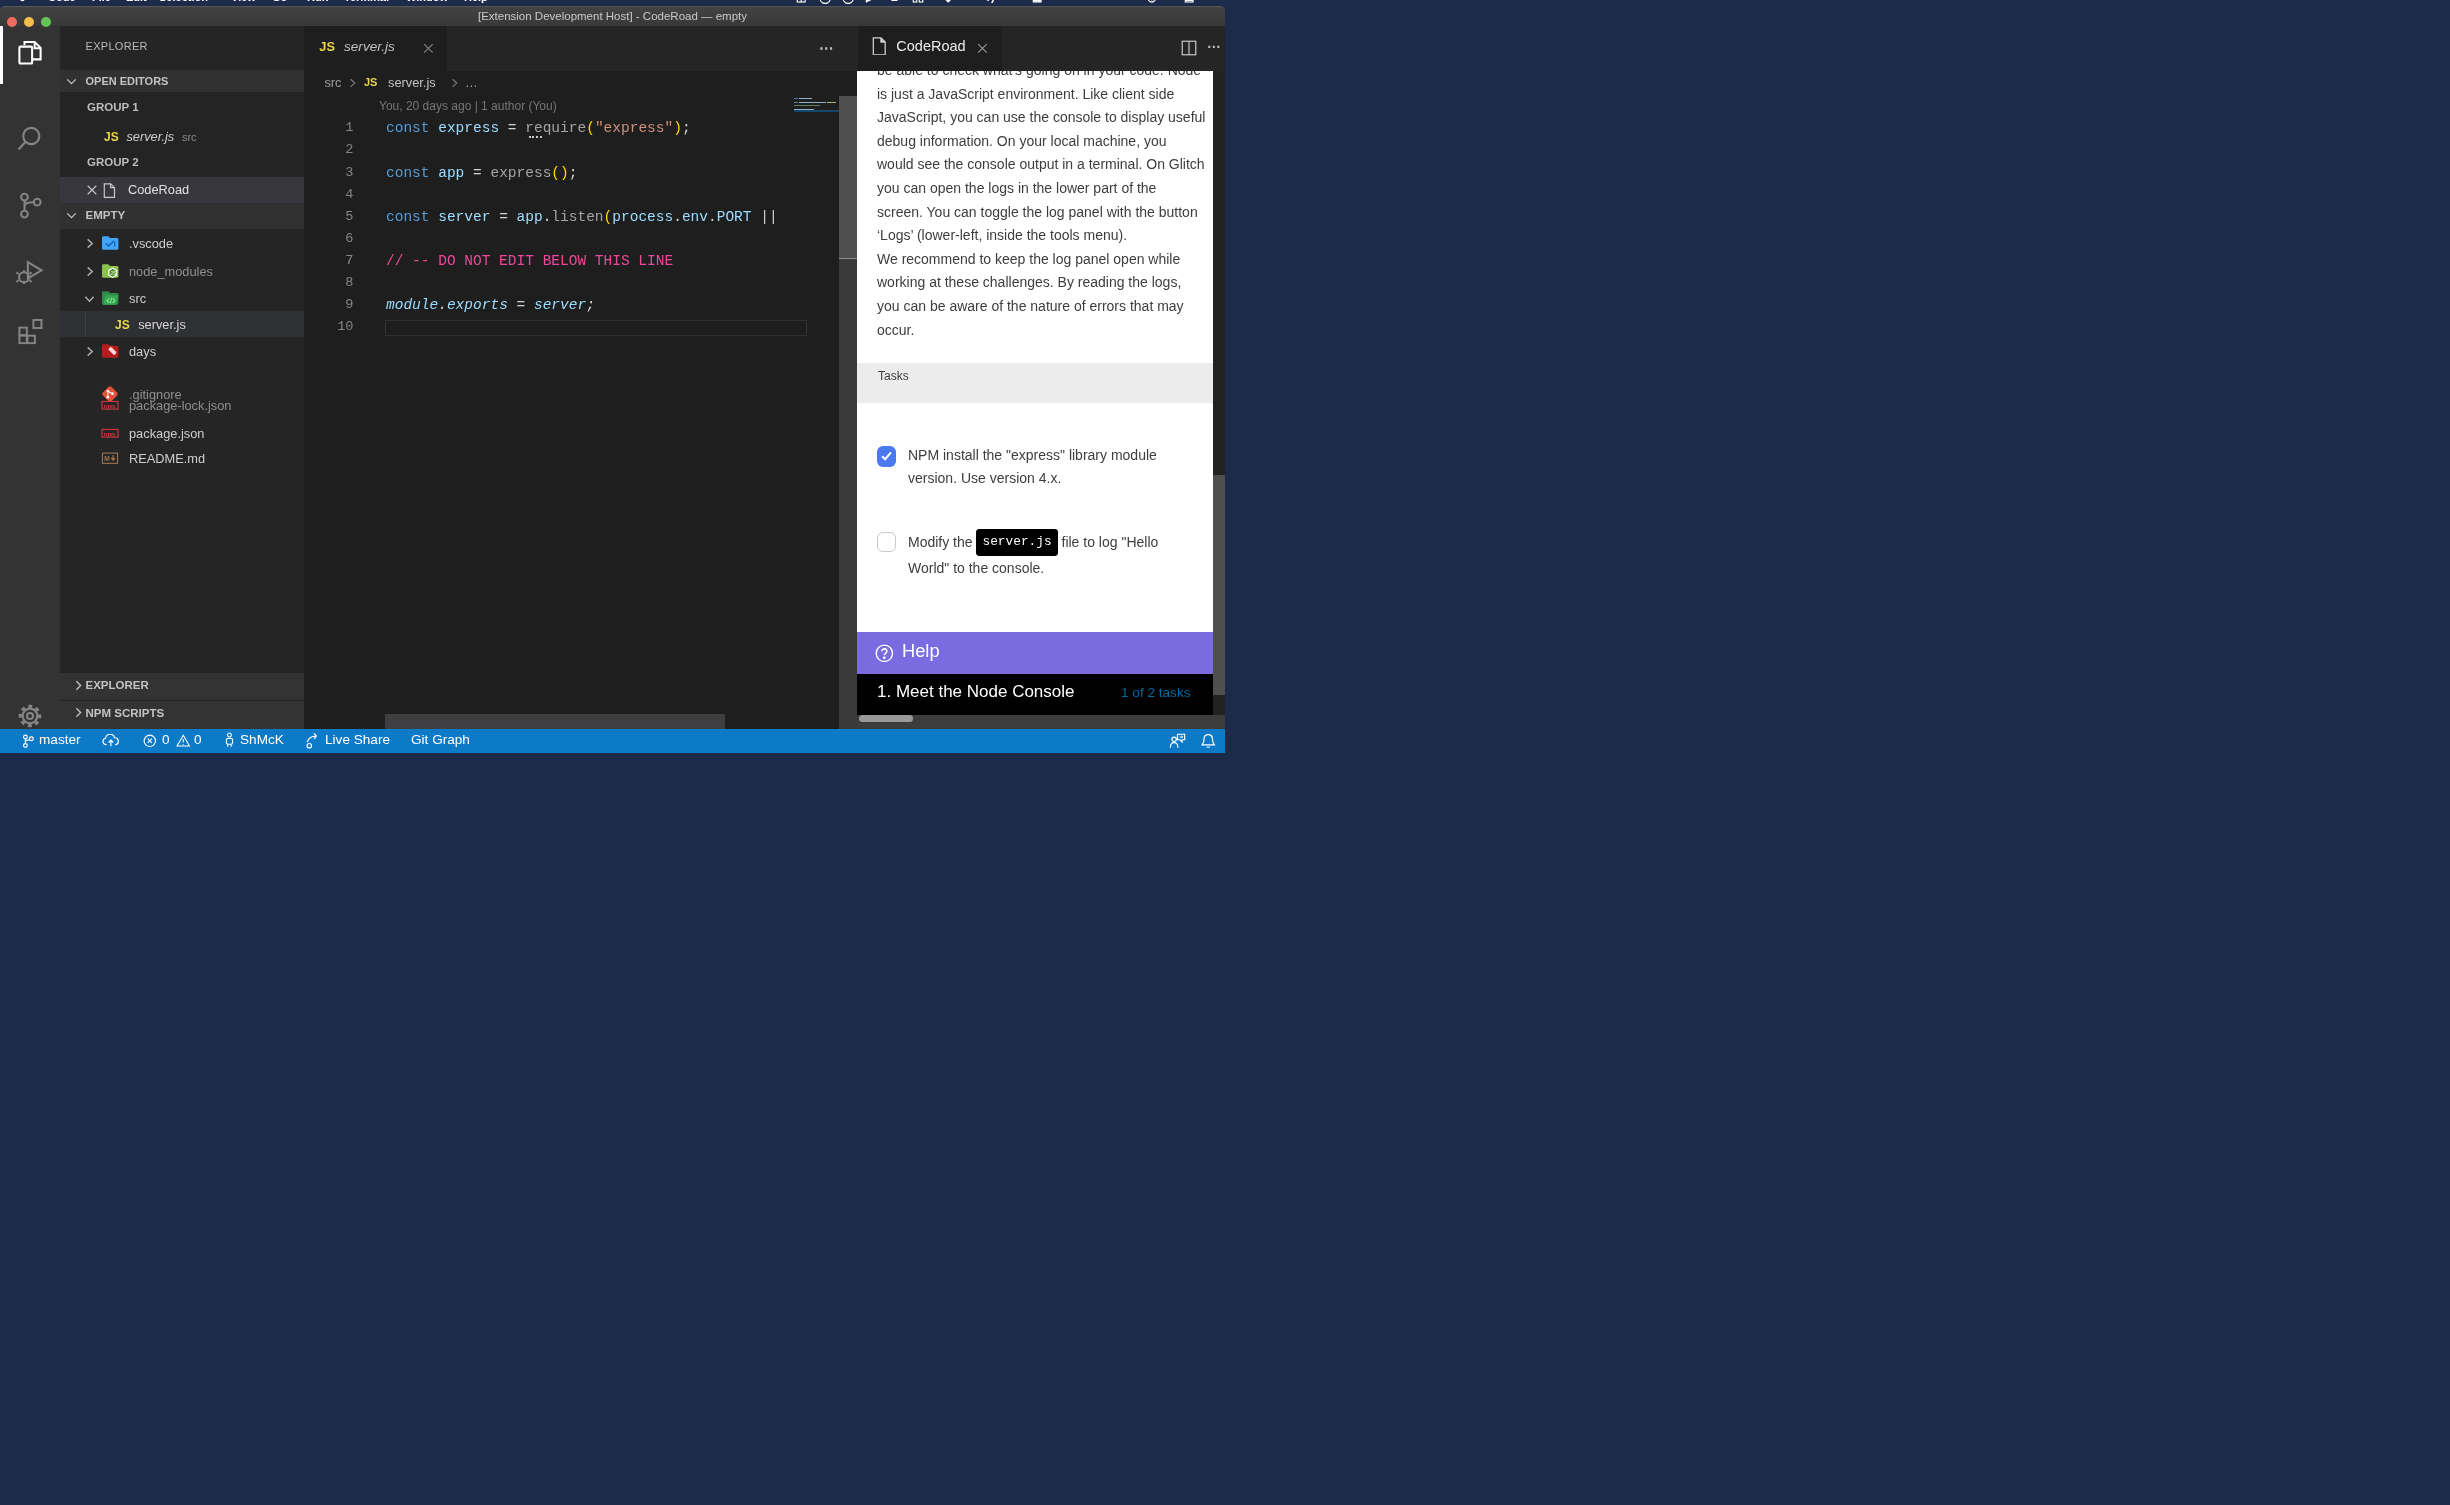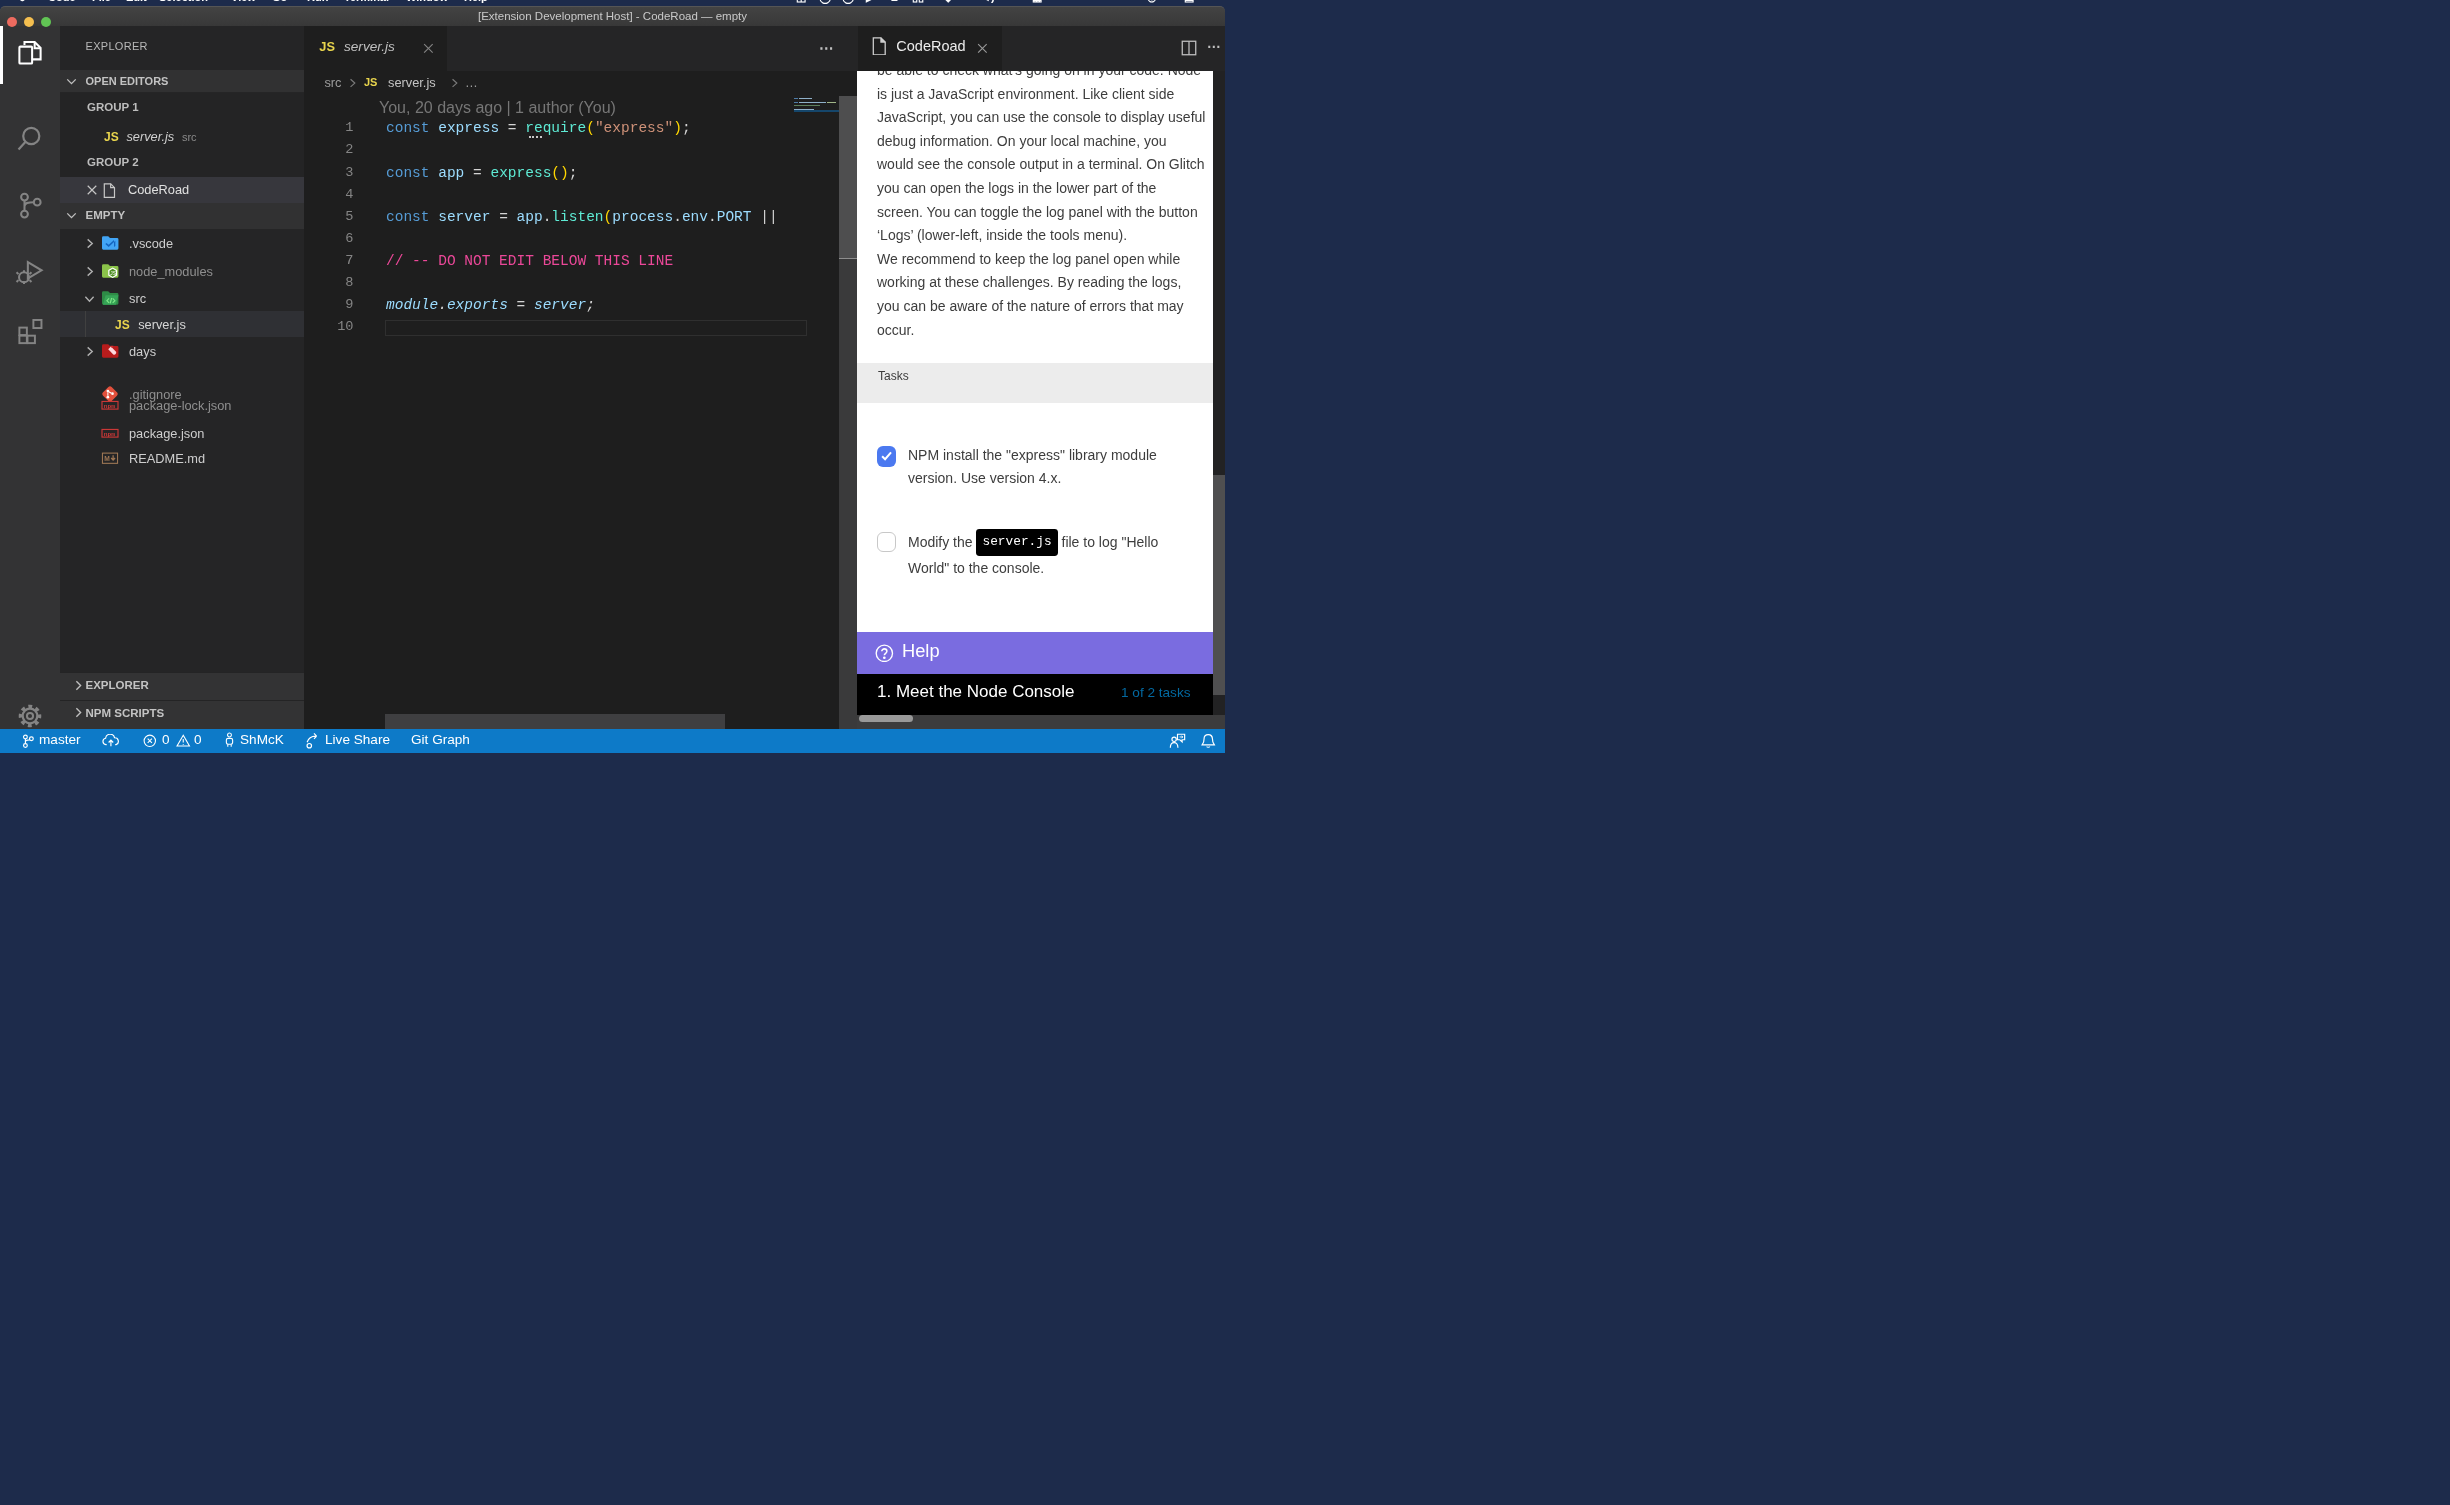--- a/index.html
+++ b/index.html
@@ -26,21 +26,21 @@
 .hdr{background:#313132;}
 .sel{background:#37373d;}
 .bold{font-weight:700;}
 .it{font-style:italic;}
 .js-badge{color:#e8d44d;font-weight:700;}
 
 .codeline{position:absolute;white-space:pre;font-family:"Liberation Mono",monospace;font-size:14.5px;line-height:22px;color:#d4d4d4;}
 .lnum{position:absolute;font-family:"Liberation Mono",monospace;font-size:13.6px;line-height:22px;color:#858585;text-align:right;width:25.5px;}
 .c-kw{color:#569cd6;}
 .c-var{color:#9cdcfe;}
-.c-fn{color:#5eead4;}
+.c-fn{color:#a3a3a3;}
 .c-str{color:#ce9178;}
 .c-cm{color:#ec4899;}
 .c-br{color:#ffd700;}
 .tr1{height:27px;}
 .chv{position:absolute;left:24px;top:8.5px;width:11px;height:11px;}
 .fic{position:absolute;left:41px;top:5.5px;width:18px;height:16px;}
 .tlab{position:absolute;left:69px;top:6px;}
 </style>
 </head>
 <body>
@@ -248,21 +248,21 @@
           </svg>
         <span class="js-badge abs" style="left:60px;top:5.1px;font-size:11px;">JS</span>
         <span class="abs" style="left:84px;top:4.3px;color:#c3c3c3;font-size:12.8px;">server.js</span>
         <svg class="abs" style="left:146px;top:7.7px;" width="8.5" height="10.2" viewBox="0 0 10 12" fill="none" stroke="#7a7a7a" stroke-width="1.4">
             <path d="M3 1.5 L8 6 L3 10.5"></path>
           </svg>
         <span class="abs" style="left:161px;top:4.3px;color:#9d9d9d;font-size:12.8px;">…</span>
       </div>
 
       <div class="abs" style="left:0;top:70px;width:553px;height:633px;background:#1e1e1e;overflow:hidden;">
-        <div class="abs" style="left:75px;top:3.4px;color:#767676;font-size:16px;">You, 20 days ago | 1 author (You)</div>
+        <div class="abs" style="left:75px;top:3.4px;color:#767676;font-size:12px;">You, 20 days ago | 1 author (You)</div>
         <div class="lnum" style="left:24px;top:21px;">1</div>
         <div class="lnum" style="left:24px;top:43px;">2</div>
         <div class="lnum" style="left:24px;top:66px;">3</div>
         <div class="lnum" style="left:24px;top:88px;">4</div>
         <div class="lnum" style="left:24px;top:110px;">5</div>
         <div class="lnum" style="left:24px;top:132px;">6</div>
         <div class="lnum" style="left:24px;top:154px;">7</div>
         <div class="lnum" style="left:24px;top:176px;">8</div>
         <div class="lnum" style="left:24px;top:198px;">9</div>
         <div class="lnum" style="left:24px;top:220px;">10</div>

